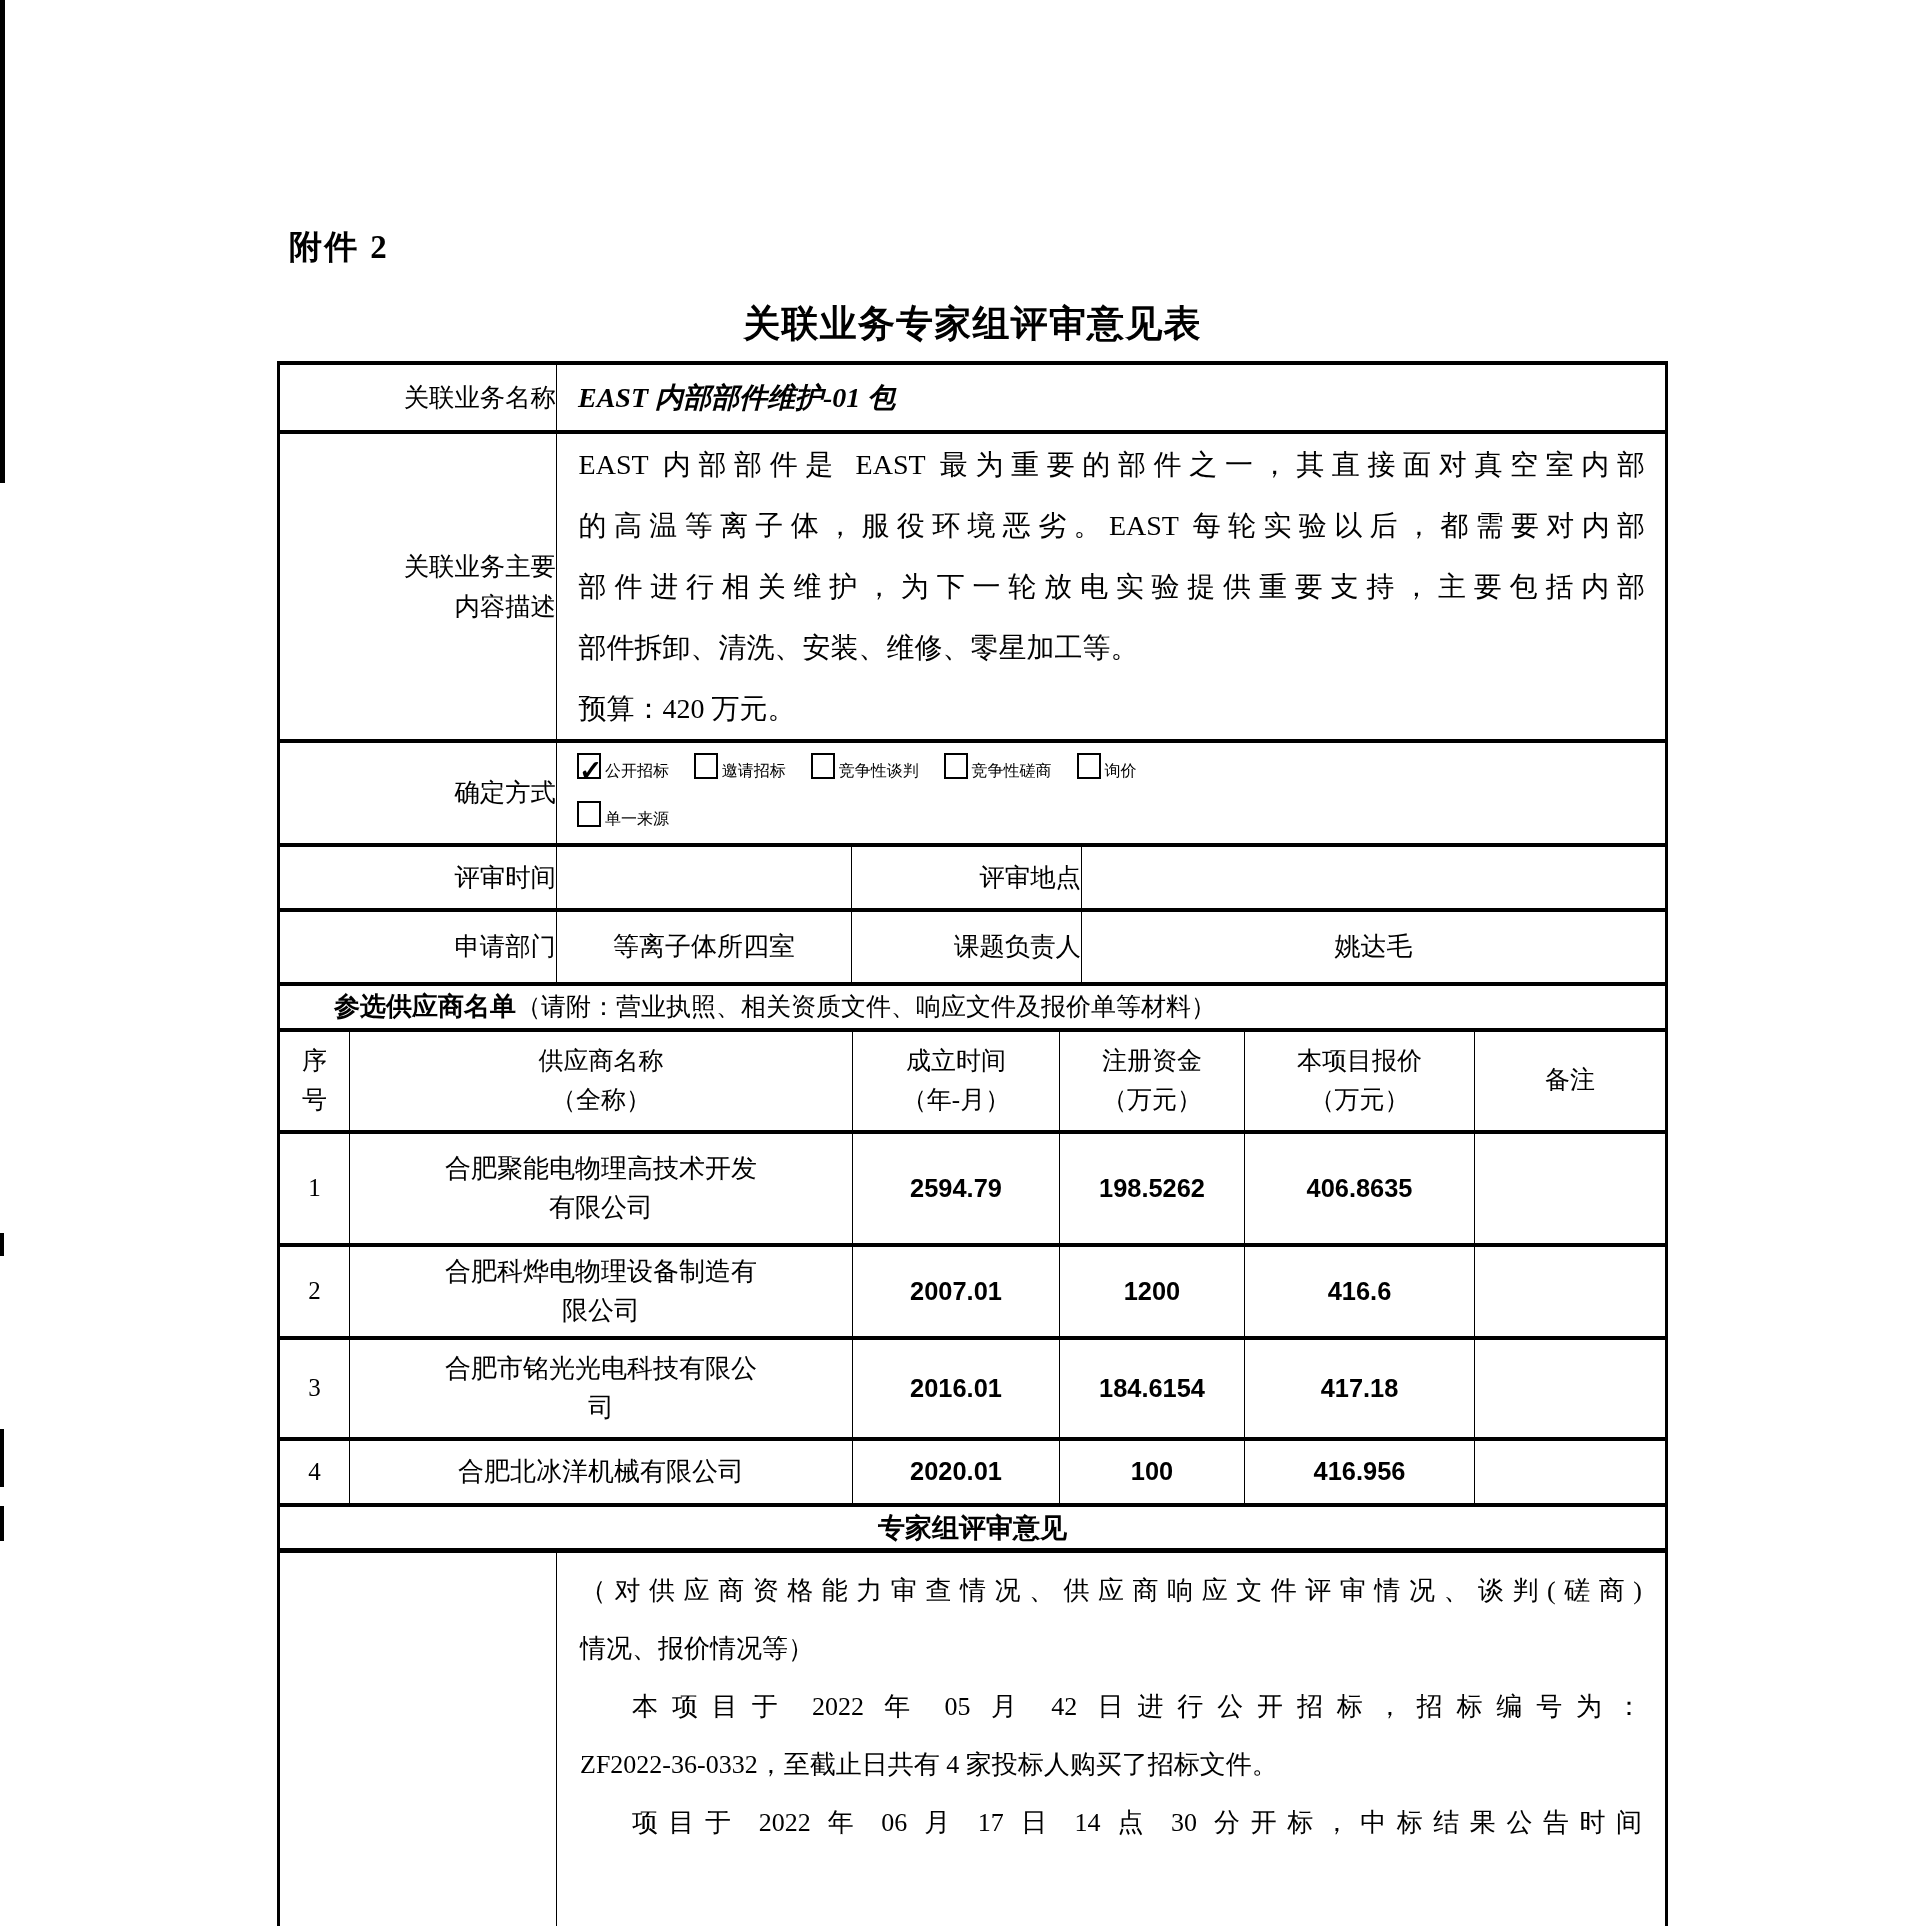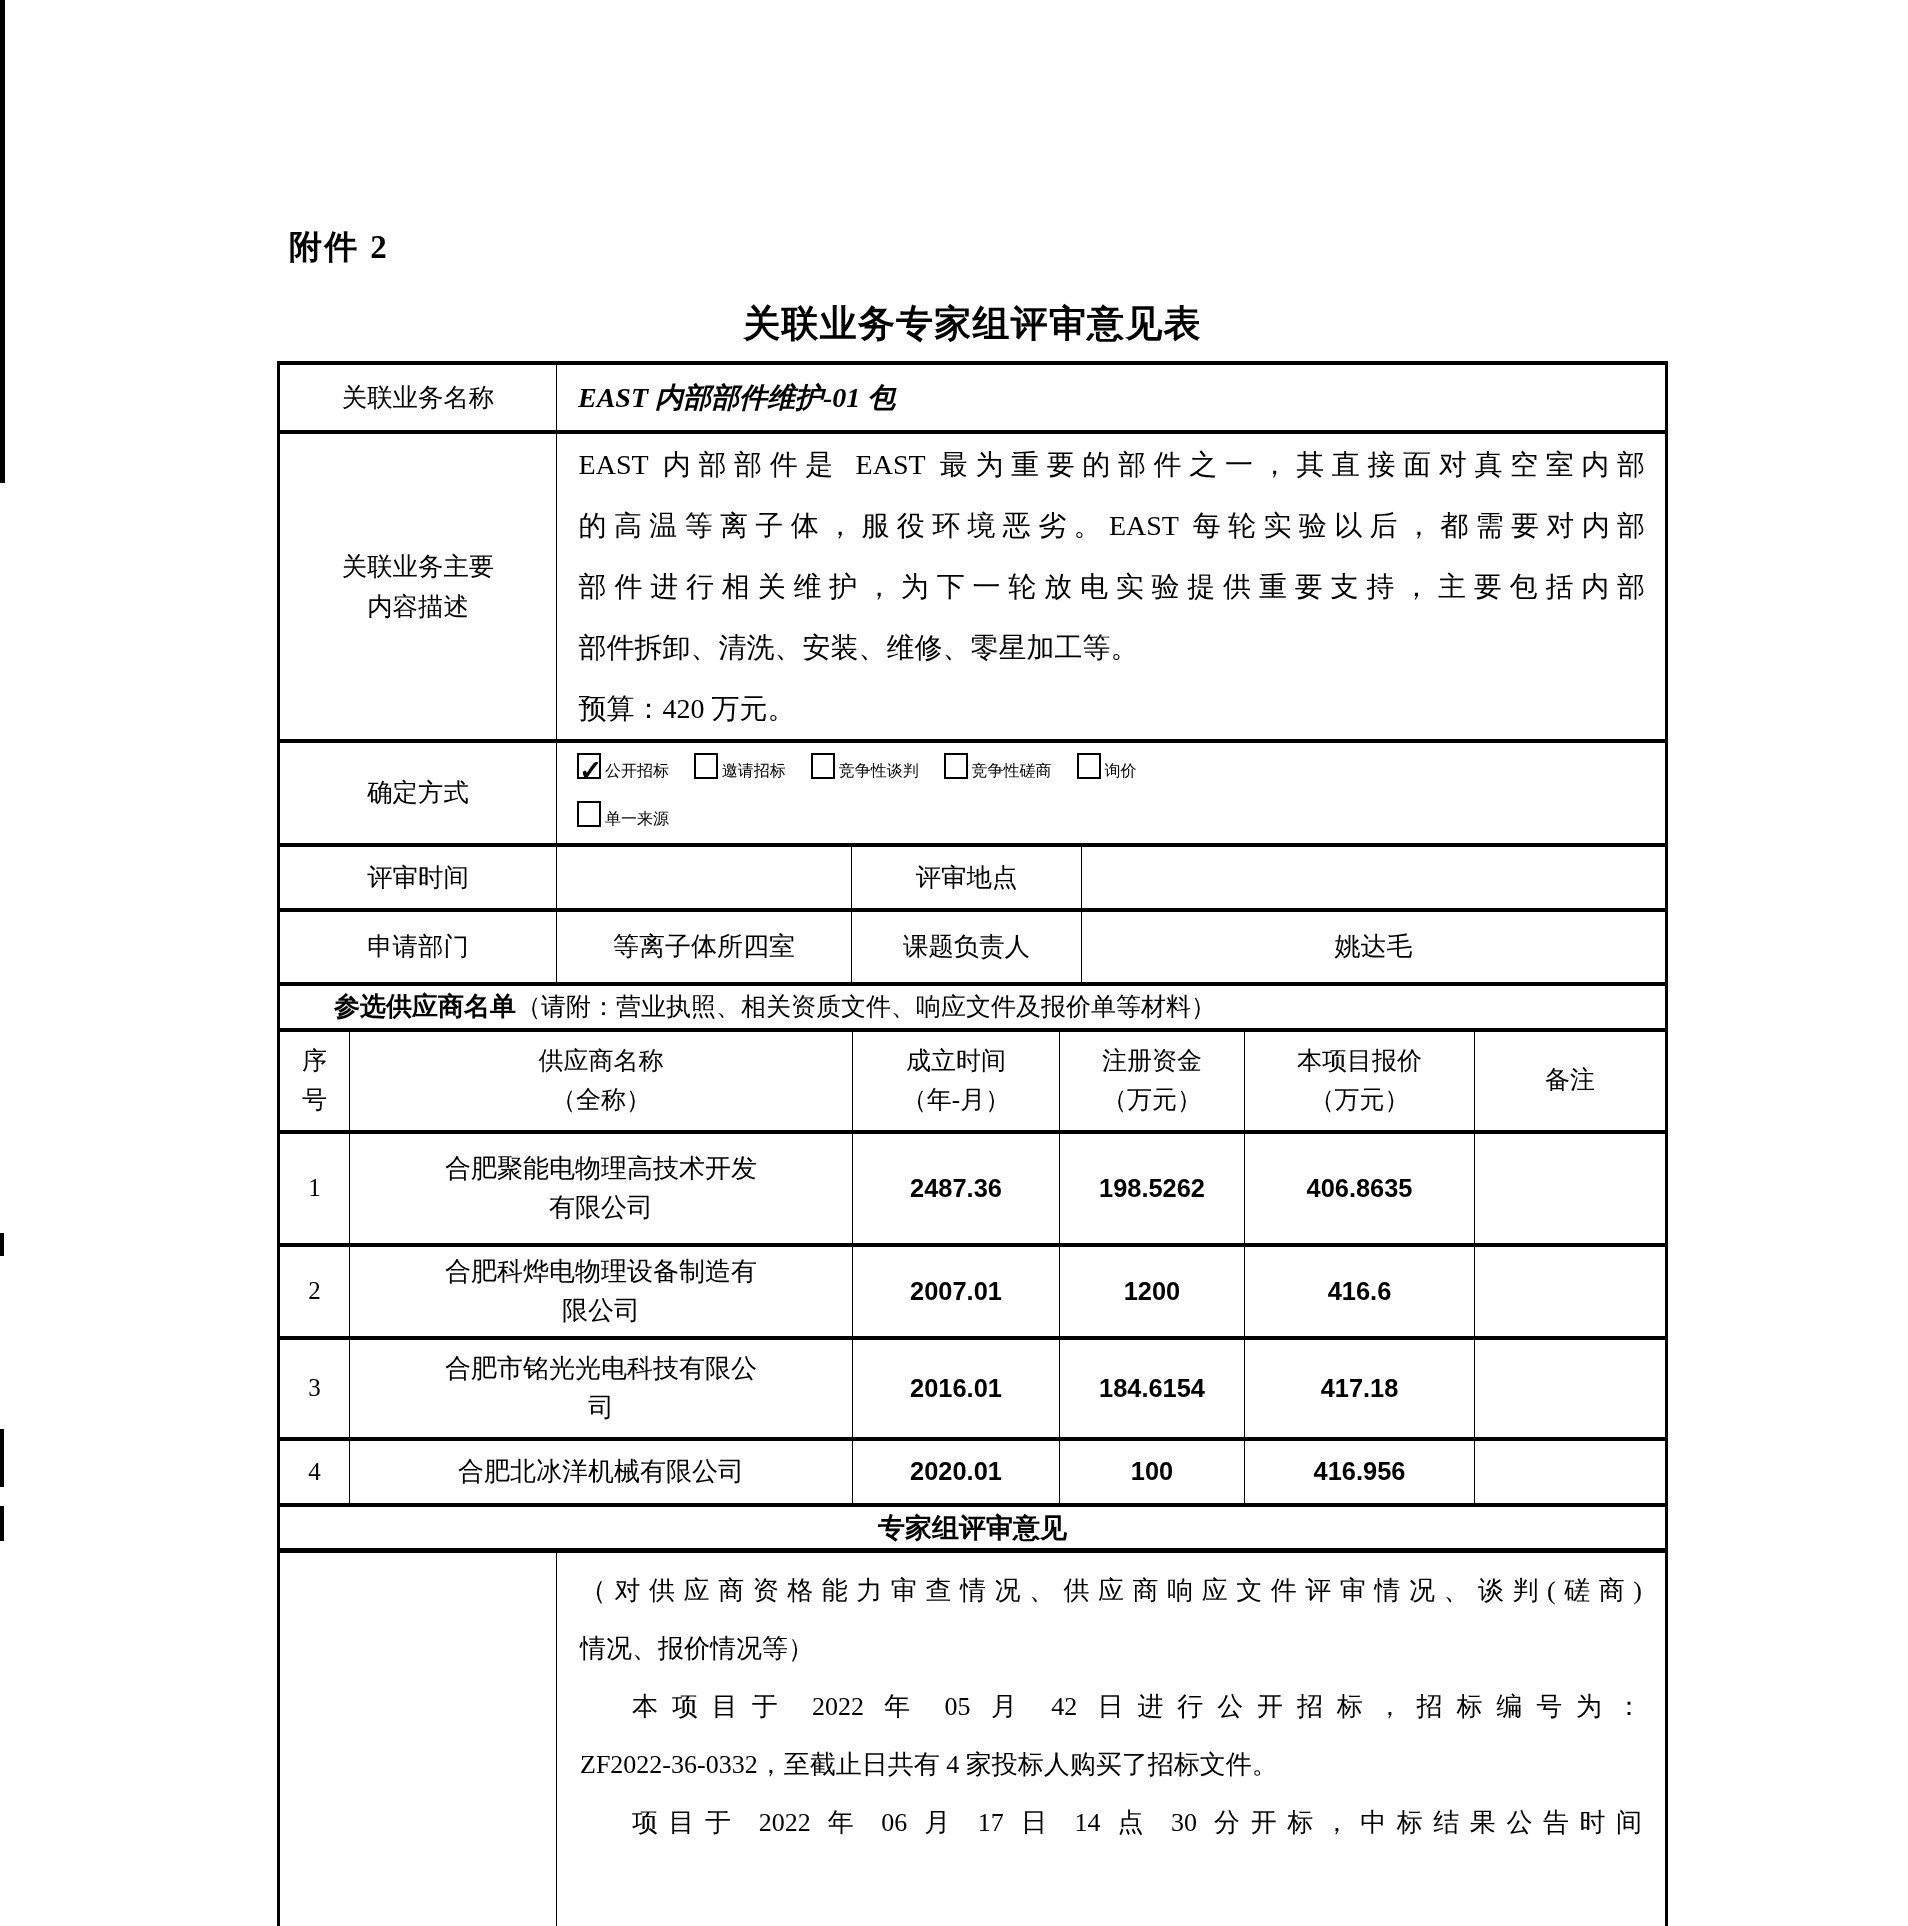--- a/index.html
+++ b/index.html
@@ -58,21 +58,21 @@
   table.tbl + table.tbl { margin-top: -4.2px; }
   td {
     border: 1.9px solid #000;
     border-top-width: 4.2px;
     border-bottom-width: 4.2px;
     vertical-align: middle;
     padding: 0;
     overflow: hidden;
   }
   .t-label {
-    text-align: center;
+    text-align: right;
     font-size: 25.4px;
     line-height: 1.55;
   }
   .val-left {
     font-size: 28px;
     padding-left: 21px;
     padding-right: 15.4px;
     font-style: italic;
   }
   .desc-cell { padding: 0 20px 0 21.6px; }
@@ -241,21 +241,21 @@
           <div>（万元）</div>
         </td>
         <td class="hd">备注</td>
       </tr>
       <tr>
         <td class="sup-no" style="height:109px">1</td>
         <td class="sup-name">
           <div>合肥聚能电物理高技术开发</div>
           <div>有限公司</div>
         </td>
-        <td class="num sup-num">2487.36</td>
+        <td class="num sup-num">2594.79</td>
         <td class="num sup-num">198.5262</td>
         <td class="num sup-num">406.8635</td>
         <td></td>
       </tr>
       <tr>
         <td class="sup-no" style="height:89px">2</td>
         <td class="sup-name">
           <div>合肥科烨电物理设备制造有</div>
           <div>限公司</div>
         </td>

